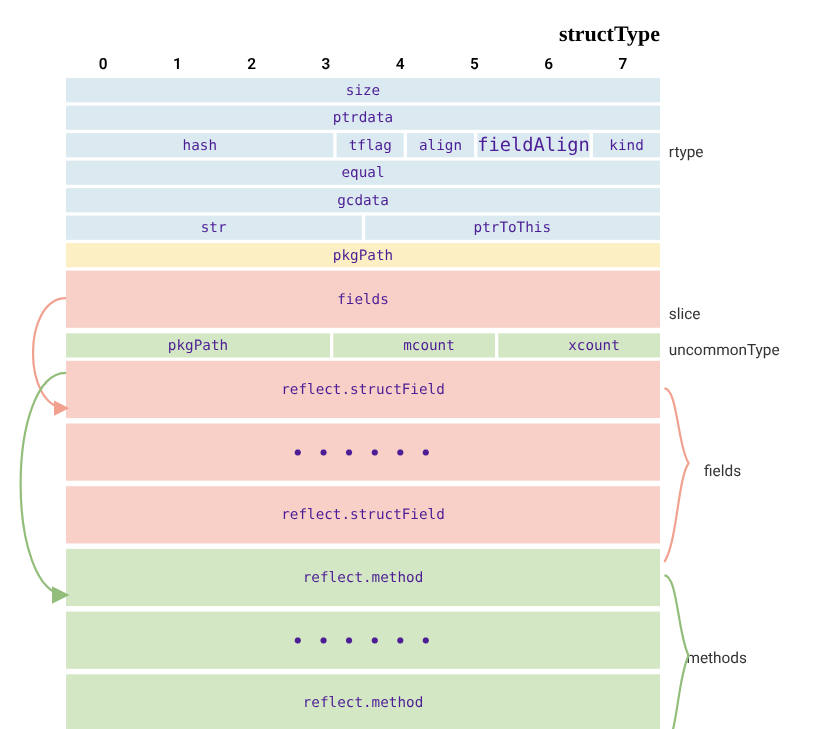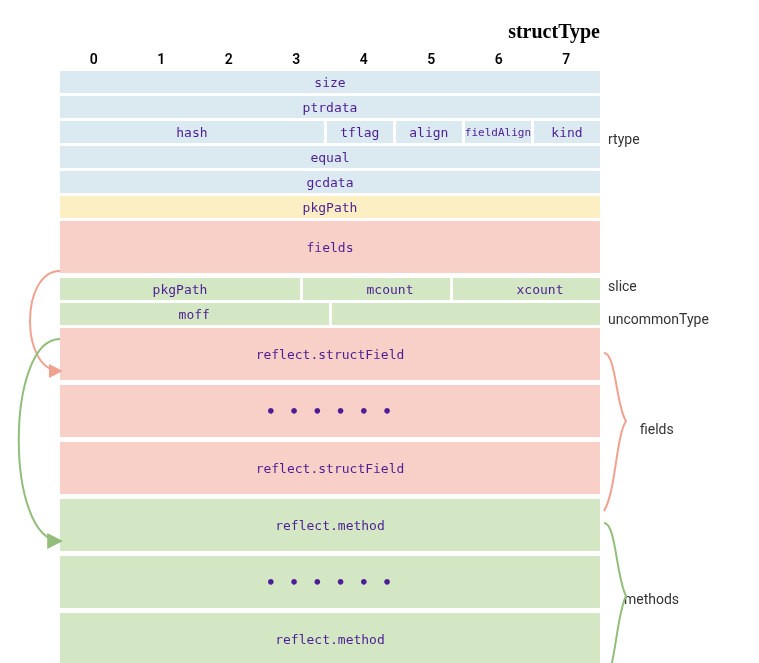--- a/index.html
+++ b/index.html
@@ -108,46 +108,46 @@
   <div class="row">
     <div class="cell blue c8">size</div>
   </div>
   <div class="row">
     <div class="cell blue c8">ptrdata</div>
   </div>
   <div class="row">
     <div class="cell blue c4">hash</div>
     <div class="cell blue c1">tflag</div>
     <div class="cell blue c1">align</div>
-    <div class="cell blue c1" style="font-size:11px">fieldAlign</div>
+    <div class="cell blue c1" style="font-size:17px">fieldAlign</div>
     <div class="cell blue c1">kind</div>
   </div>
   <div class="row">
     <div class="cell blue c8">equal</div>
   </div>
   <div class="row">
     <div class="cell blue c8">gcdata</div>
+  </div>
+  <div class="row">
+    <div class="cell blue c4">str</div>
+    <div class="cell blue c4">ptrToThis</div>
   </div>
 
   <div class="row">
     <div class="cell yellow c8">pkgPath</div>
   </div>
 
   <div class="tallrow" id="fieldsRow">
     <div class="cell pink c8">fields</div>
   </div>
 
   <div class="row">
     <div class="cell green c4">pkgPath</div>
     <div class="cell green c2">mcount</div>
     <div class="cell green c2">xcount</div>
-  </div>
-  <div class="row" id="moffRow">
-    <div class="cell green c4">moff</div>
-    <div class="cell green c4"></div>
   </div>
 
   <div class="tallrow" id="sfTop">
     <div class="cell pink c8">reflect.structField</div>
   </div>
   <div class="tallrow">
     <div class="cell pink c8 dots">• • • • • •</div>
   </div>
   <div class="tallrow" id="sfBot">
     <div class="cell pink c8">reflect.structField</div>

